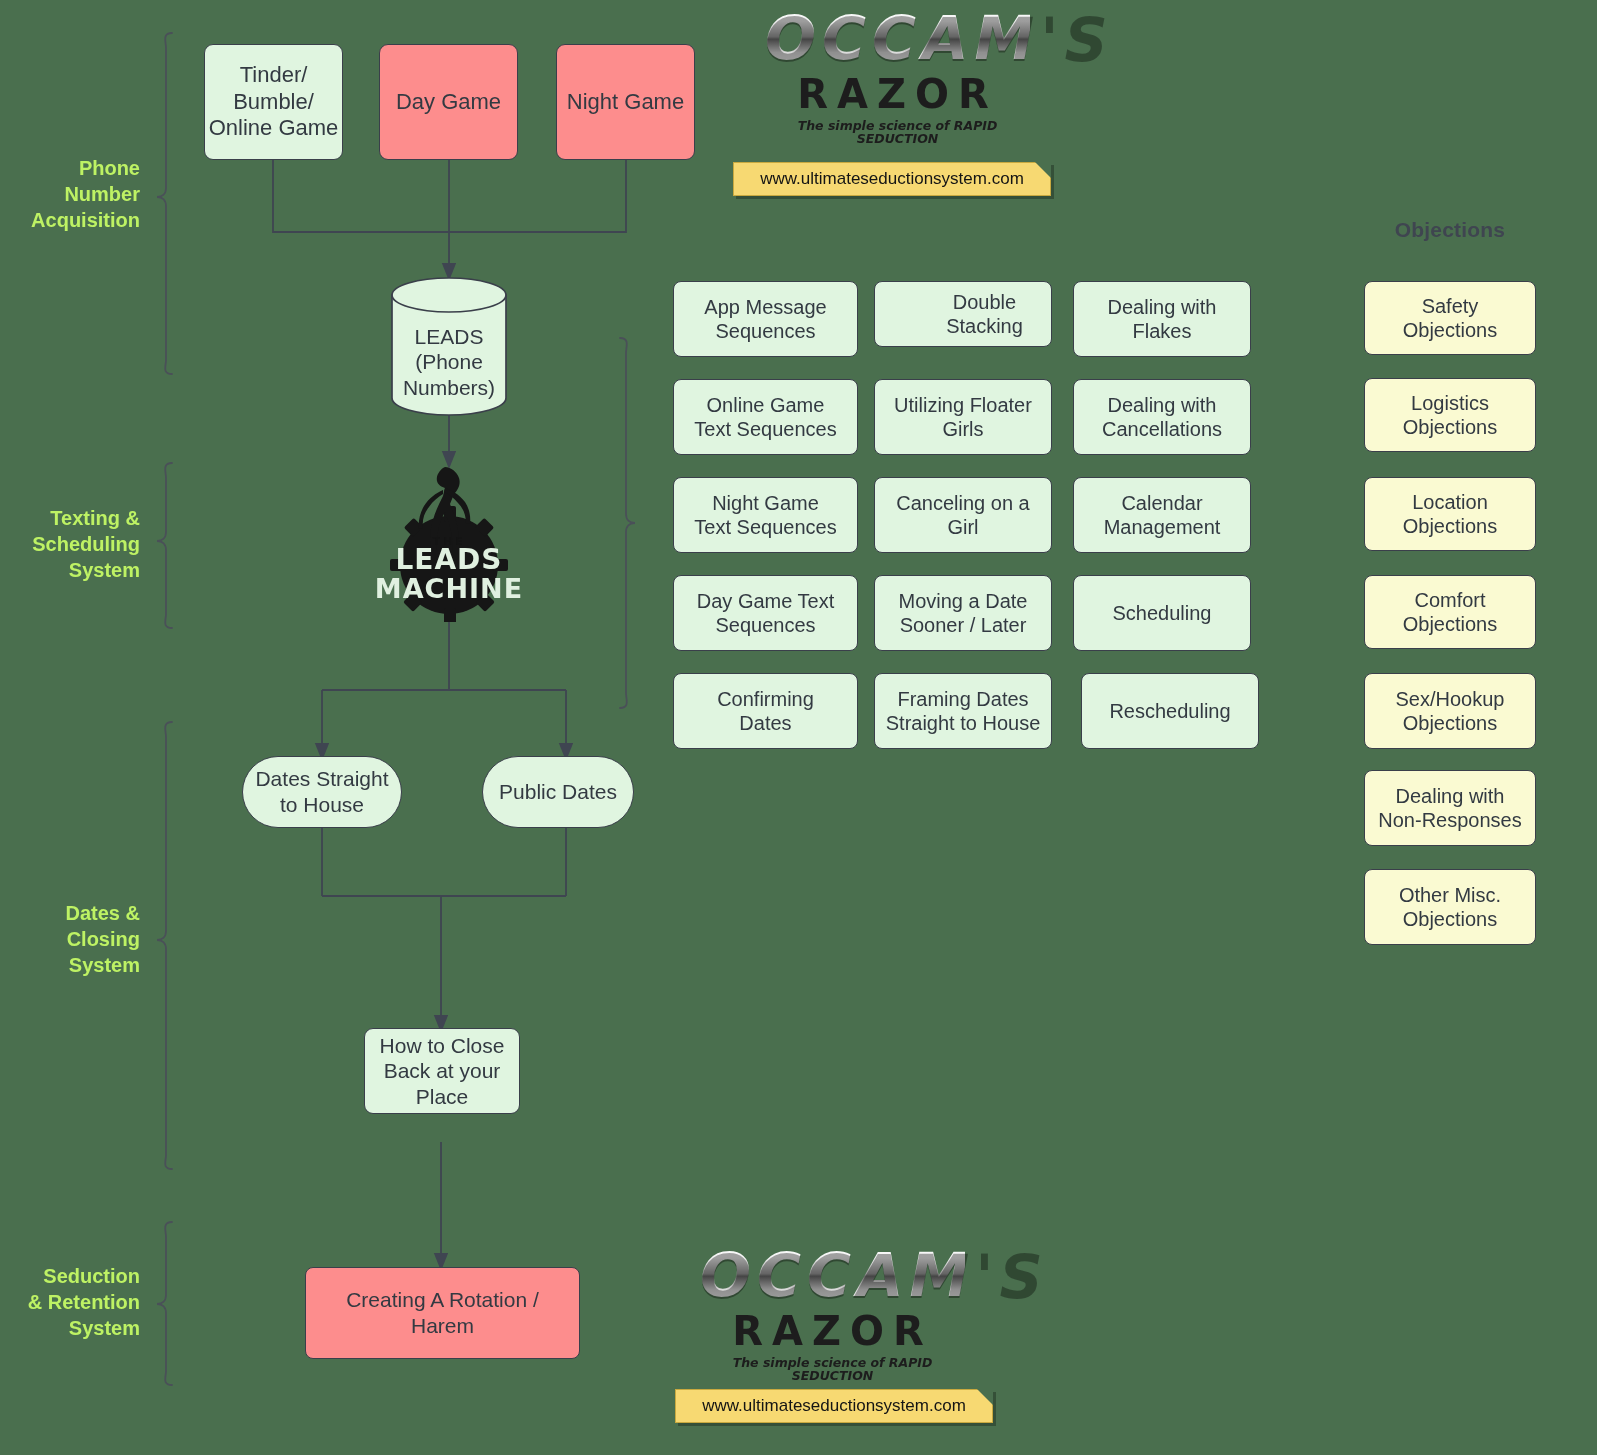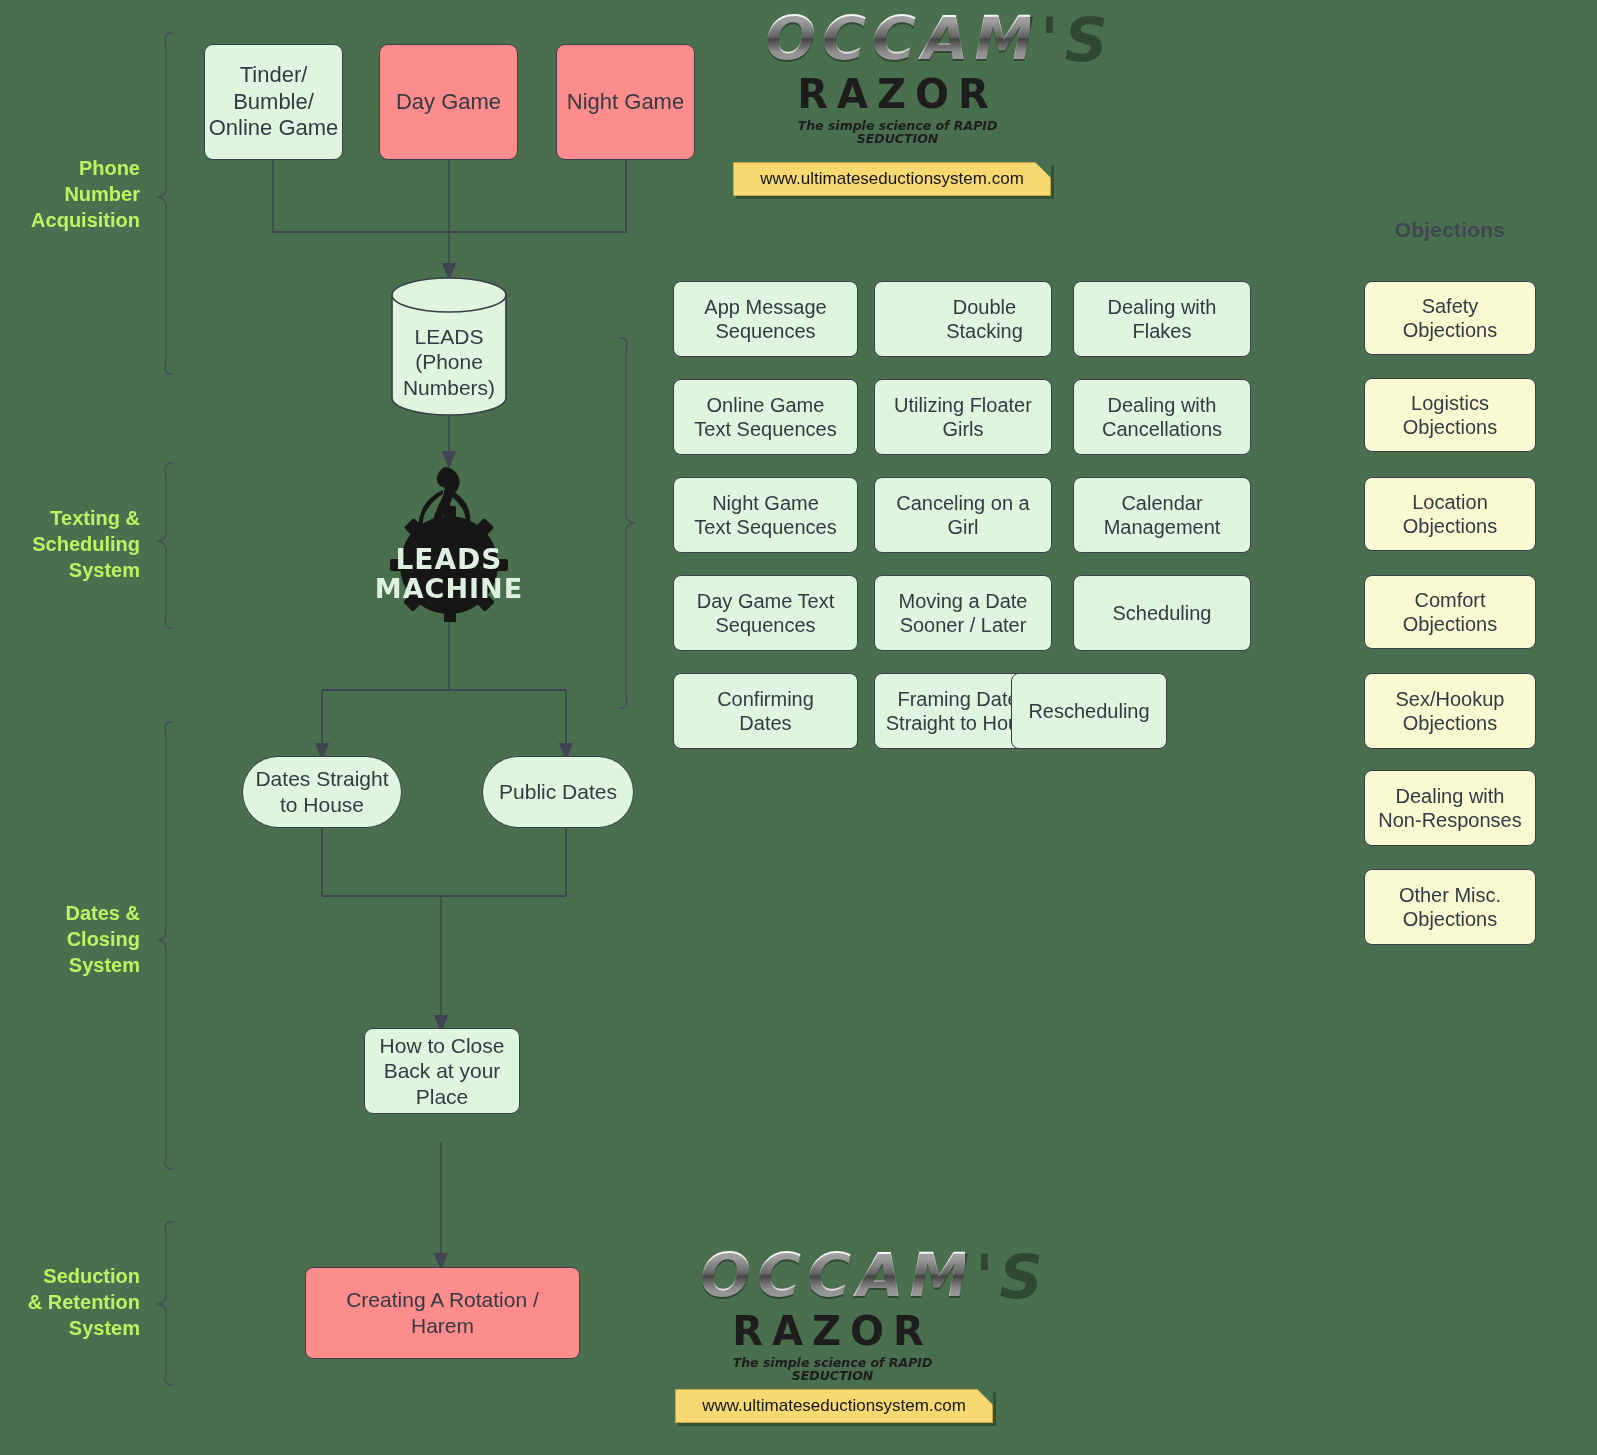--- a/index.html
+++ b/index.html
@@ -263,39 +263,39 @@
 Sequences</div>
   <div class="node green rect-sm fs20" style="left:673px; top:379px; width:185px; height:76px;">Online Game
 Text Sequences</div>
   <div class="node green rect-sm fs20" style="left:673px; top:477px; width:185px; height:76px;">Night Game
 Text Sequences</div>
   <div class="node green rect-sm fs20" style="left:673px; top:575px; width:185px; height:76px;">Day Game Text
 Sequences</div>
   <div class="node green rect-sm fs20" style="left:673px; top:673px; width:185px; height:76px;">Confirming
 Dates</div>
 
-  <div class="node green rect-sm fs20" style="left:874px; top:281px; width:178px; height:76px;padding-left:43px;">Double
+  <div class="node green rect-sm fs20" style="left:874px; top:281px; width:178px; height:66px;padding-left:43px;">Double
 Stacking</div>
   <div class="node green rect-sm fs20" style="left:874px; top:379px; width:178px; height:76px;">Utilizing Floater
 Girls</div>
   <div class="node green rect-sm fs20" style="left:874px; top:477px; width:178px; height:76px;">Canceling on a
 Girl</div>
   <div class="node green rect-sm fs20" style="left:874px; top:575px; width:178px; height:76px;">Moving a Date
 Sooner / Later</div>
   <div class="node green rect-sm fs20" style="left:874px; top:673px; width:178px; height:76px;">Framing Dates
 Straight to House</div>
 
   <div class="node green rect-sm fs20" style="left:1073px; top:281px; width:178px; height:76px;">Dealing with
 Flakes</div>
   <div class="node green rect-sm fs20" style="left:1073px; top:379px; width:178px; height:76px;">Dealing with
 Cancellations</div>
   <div class="node green rect-sm fs20" style="left:1073px; top:477px; width:178px; height:76px;">Calendar
 Management</div>
   <div class="node green rect-sm fs20" style="left:1073px; top:575px; width:178px; height:76px;">Scheduling</div>
-  <div class="node green rect-sm fs20" style="left:1011px; top:673px; width:156px; height:76px;">Rescheduling</div>
+  <div class="node green rect-sm fs20" style="left:1081px; top:673px; width:178px; height:76px;">Rescheduling</div>
 
   <div class="col-heading" style="left:1364px; top:218px; width:172px;">Objections</div>
 
   <div class="node yellow rect-sm fs20" style="left:1364px; top:281px; width:172px; height:74px;">Safety
 Objections</div>
   <div class="node yellow rect-sm fs20" style="left:1364px; top:378px; width:172px; height:74px;">Logistics
 Objections</div>
   <div class="node yellow rect-sm fs20" style="left:1364px; top:477px; width:172px; height:74px;">Location
 Objections</div>
   <div class="node yellow rect-sm fs20" style="left:1364px; top:575px; width:172px; height:74px;">Comfort

